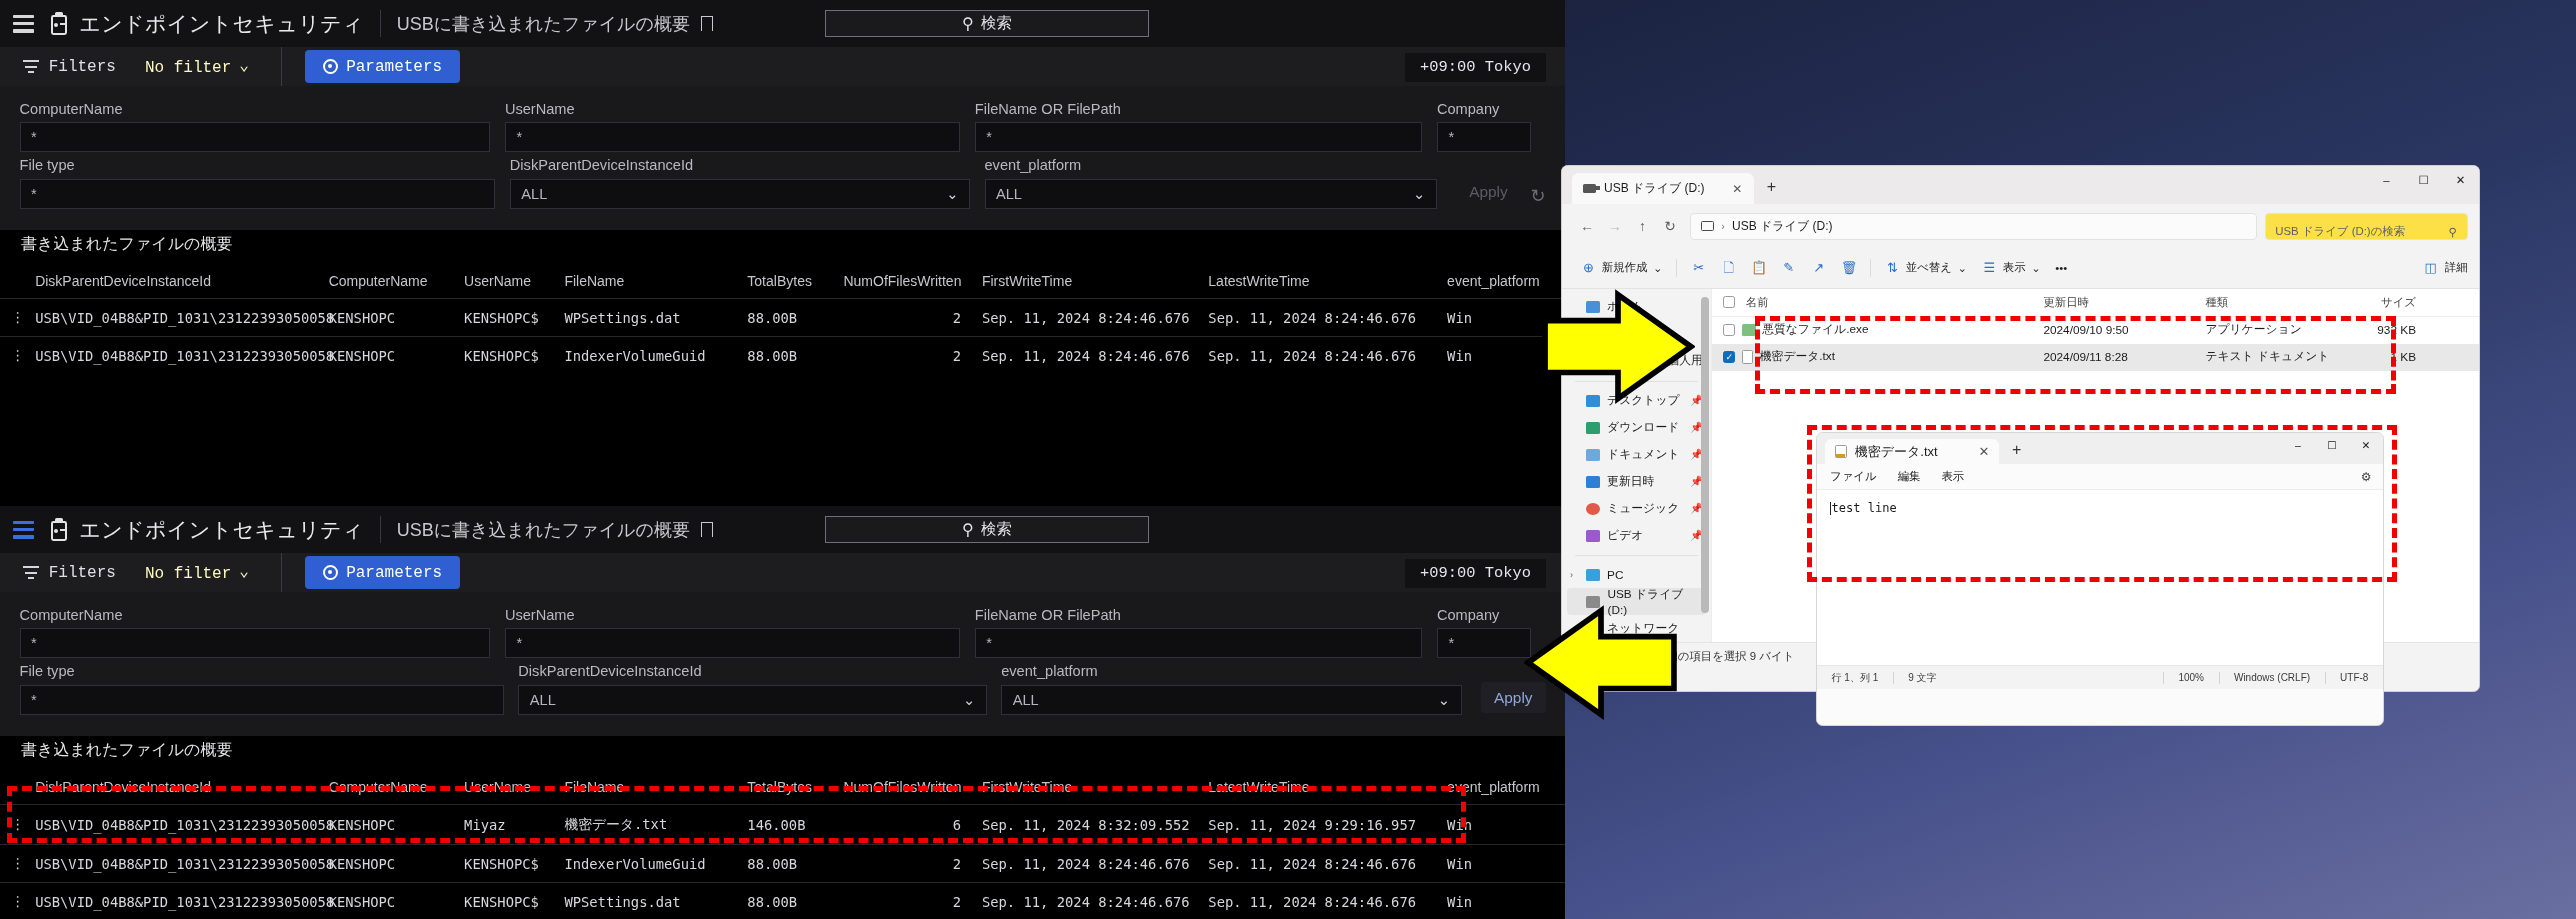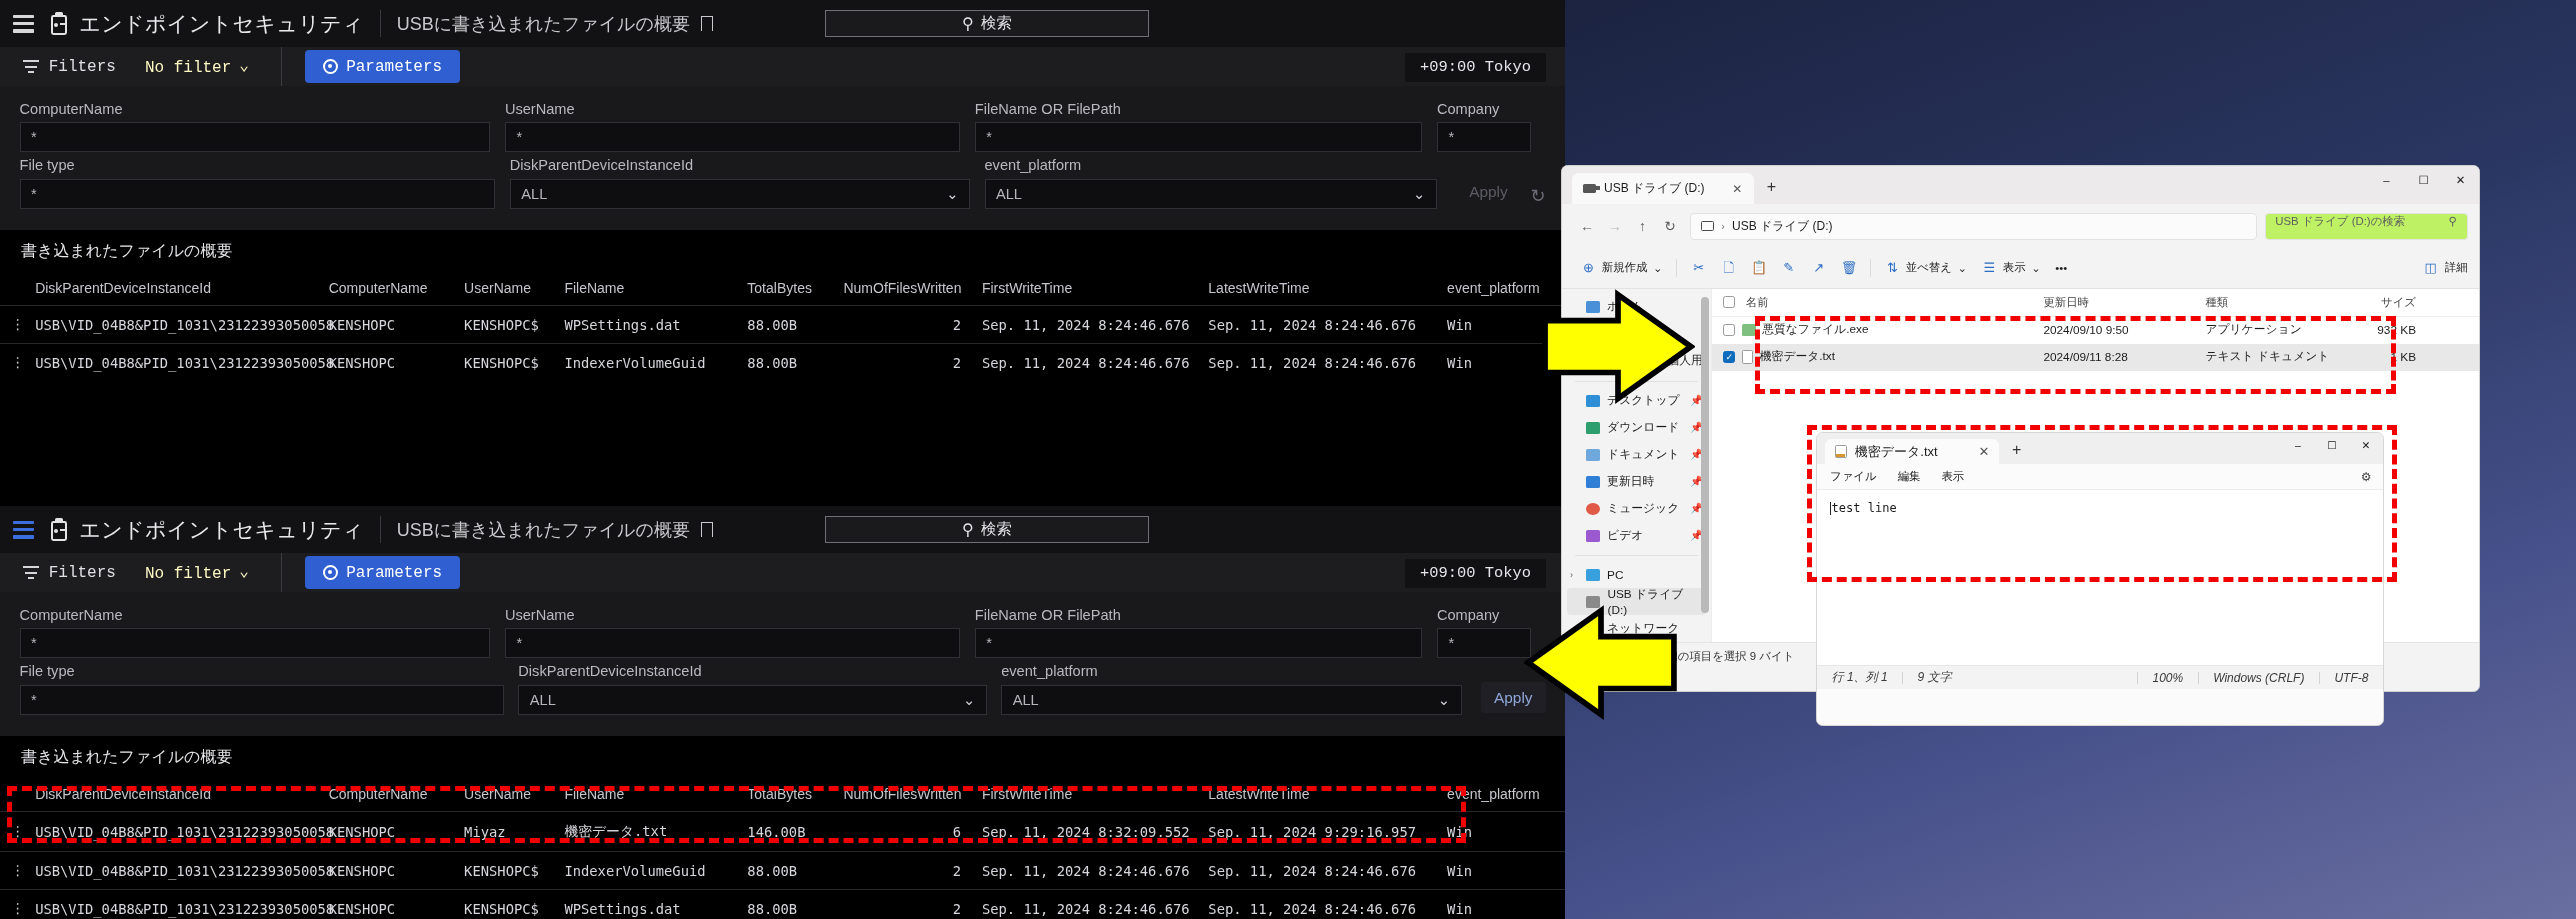--- a/index.html
+++ b/index.html
@@ -74,21 +74,21 @@
                 display:flex; align-items:center; padding:0 10.5px; color:#b6b6bd;
                 font-size:14.6px; cursor:text; position:relative; }
   .field .fin .caretbox { position:absolute; right:10.5px; color:#cfcfd6; font-size:14.6px; }
   .w1 { width:486px } .w2 { width:470px } .w3 { width:462px } .w4 { width:97px }
   .apply-wrap { display:flex; align-items:flex-end; padding-bottom:1.6px; margin-left:4.9px; }
   .apply { color:#5c5c66; font-size:15.4px; padding:6.5px 13px; border-radius:3.2px; cursor:pointer;}
   .apply.active { color:#8fa6d8; background:#1f1f25; }
   .reload { margin-left:9.7px; color:#6a6a74; font-size:18px; cursor:pointer; }
 
   .tbl-wrap { background:#000; padding:0 0 0 0; }
-  .tbl-title { color:#e6e6ea; font-size:16px; padding:11px 0 13px 21px; background:#000; }
+  .tbl-title { color:#e6e6ea; font-size:16px; padding:4px 0 13px 21px; background:#000; }
   table.grid { width:1565px; border-collapse:collapse; table-layout:fixed; }
   table.grid th { color:#c6c6cd; font-size:14px; font-weight:normal; text-align:left;
                   padding:4.9px 0 9.7px 0; background:#000; }
   table.grid td { color:#d6d6dc; font-size:13.8px; padding:10.5px 0;
                   font-family:"DejaVu Sans Mono", monospace; border-top:0.8px solid #27272c; }
   table.grid th.num, table.grid td.num { text-align:right; padding-right:21px; }
   .kebab { color:#9a9aa3; font-size:13.8px; letter-spacing:0; line-height:.8; text-align:center;
            cursor:pointer; }
   .c0 { width:34px } .c1 { width:284px } .c2 { width:131px } .c3 { width:97px }
   .c4 { width:177px } .c5 { width:93px } .c6 { width:134px } .c7 { width:219px }
@@ -114,22 +114,22 @@
   .ex-addrbar { height:44px; background:#f3f3f3; display:flex; align-items:center;
                 padding:0 11.4px; gap:0; }
   .navbtn { width:27.6px; height:26px; display:flex; align-items:center; justify-content:center;
             color:#5a5a5a; font-size:13.8px; cursor:pointer; }
   .navbtn.dim { color:#b6b6b6; }
   .crumbs { flex:1; height:27px; background:#fbfbfb; border:0.8px solid #e2e2e2; border-radius:4px;
             display:flex; align-items:center; padding:0 9.7px; gap:7.3px; margin-left:6.5px; cursor:text;}
   .monico { width:13px; height:9.7px; border:1.5px solid #4a4a4a; border-radius:1.6px; }
   .crumbs .sep { color:#777; font-size:10.5px; }
   .crumbs .c { font-size:12px; }
-  .exsearch { width:203px; height:27px; background:#bef264; border:0.8px solid #e2e2e2;
-              border-radius:4px; display:flex; align-items:flex-start; padding:0 9.7px;
+  .exsearch { width:203px; height:27px; background:#fde047; border:0.8px solid #e2e2e2;
+              border-radius:4px; display:flex; align-items:flex-end; padding:0 9.7px;
               margin-left:8px; color:#5f5f5f; font-size:11.4px; cursor:text; }
   .exsearch .mag { margin-left:auto; }
   .ex-toolbar { height:41px; background:#f3f3f3; display:flex; align-items:center;
                 padding:0 11.4px; gap:0; border-bottom:0.8px solid #e3e3e3; }
   .tb-item { display:flex; align-items:center; gap:5.7px; padding:4.9px 7.3px; border-radius:4px;
              font-size:11.4px; cursor:pointer; }
   .tb-sep { width:0.8px; height:18px; background:#dcdcdc; margin:0 6.5px; }
   .ic { width:15.4px; height:15.4px; display:inline-block; position:relative; color:#2b6cc4;
         font-size:13px; line-height:15.4px; text-align:center; }
   .ex-detail { margin-left:auto; display:flex; align-items:center; gap:6.5px; font-size:11.4px;
@@ -178,21 +178,21 @@
                 background:#d9952f; }
   .np-menu { height:26px; display:flex; align-items:center; gap:21px; padding-left:13px;
              font-size:11.4px; background:#fbfbfb; border-bottom:0.8px solid #ececec;
              position:relative; }
   .np-gear { position:absolute; right:11.4px; color:#444; font-size:12px; cursor:pointer; }
   .np-text { height:175px; background:#fff; padding:11.4px 13px; font-size:12px;
              font-family:"DejaVu Sans Mono", monospace; color:#1c1c1c; cursor:text; }
   .np-caret { display:inline-block; width:0.8px; height:13px; background:#222;
               vertical-align:-2.4px; margin-right:0.8px; }
   .np-status { height:24px; background:#f3f3f3; border-top:0.8px solid #e6e6e6;
-               display:flex; align-items:center; font-size:12px; color:#3a3a3a;font-style:italic; }
+               display:flex; align-items:center; font-size:10px; color:#3a3a3a; }
   .np-status .sg { padding:0 14.6px; }
   .np-status .sv { width:0.8px; height:12px; background:#d3d3d3; }
   .np-wbtns { position:absolute; right:0; top:0; display:flex; }
   .np-wbtn { width:34px; height:24px; display:flex; align-items:center; justify-content:center;
              font-size:10.5px; cursor:pointer; }
 
   
   .desktop { position:absolute; left:1565px; top:0; width:1011px; height:919px;
              background:linear-gradient(160deg,#1b2340 0%, #2b3763 40%, #46508a 70%, #6a6fa0 100%); }
 

